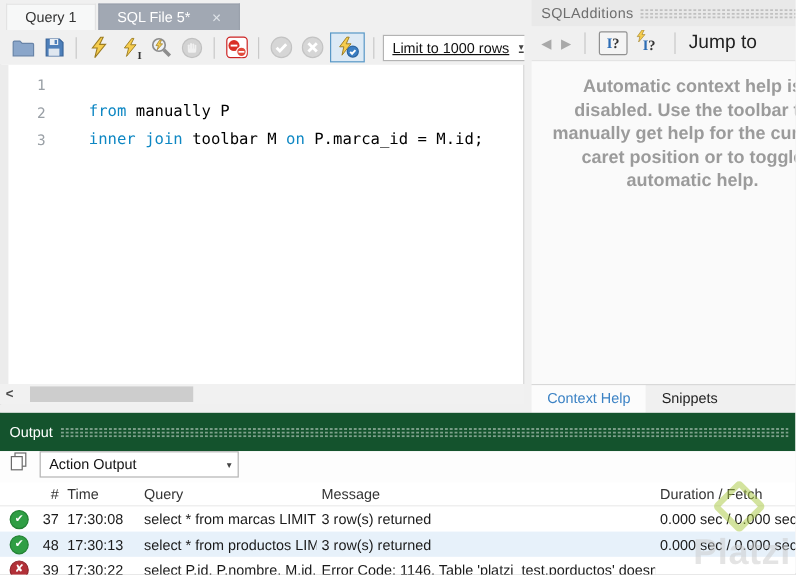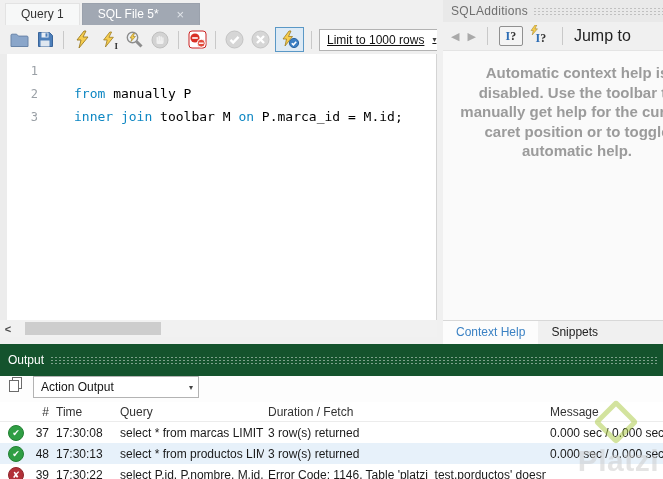--- a/index.html
+++ b/index.html
@@ -278,22 +278,22 @@
         <span>Action Output</span>
         <span class="arrow">▾</span>
       </div>
     </div>
 
     <div class="grid out-head">
       <div></div>
       <div class="c-idx">#</div>
       <div>Time</div>
       <div>Query</div>
+      <div>Message</div>
       <div>Duration / Fetch</div>
-      <div>Message</div>
     </div>
 
     <div class="grid out-row">
       <div class="sicon success">✔</div>
       <div class="c-idx">37</div>
       <div>17:30:08</div>
       <div>select * from marcas LIMIT ...</div>
       <div>3 row(s) returned</div>
       <div>0.000 sec / 0.000 sec</div>
     </div>

